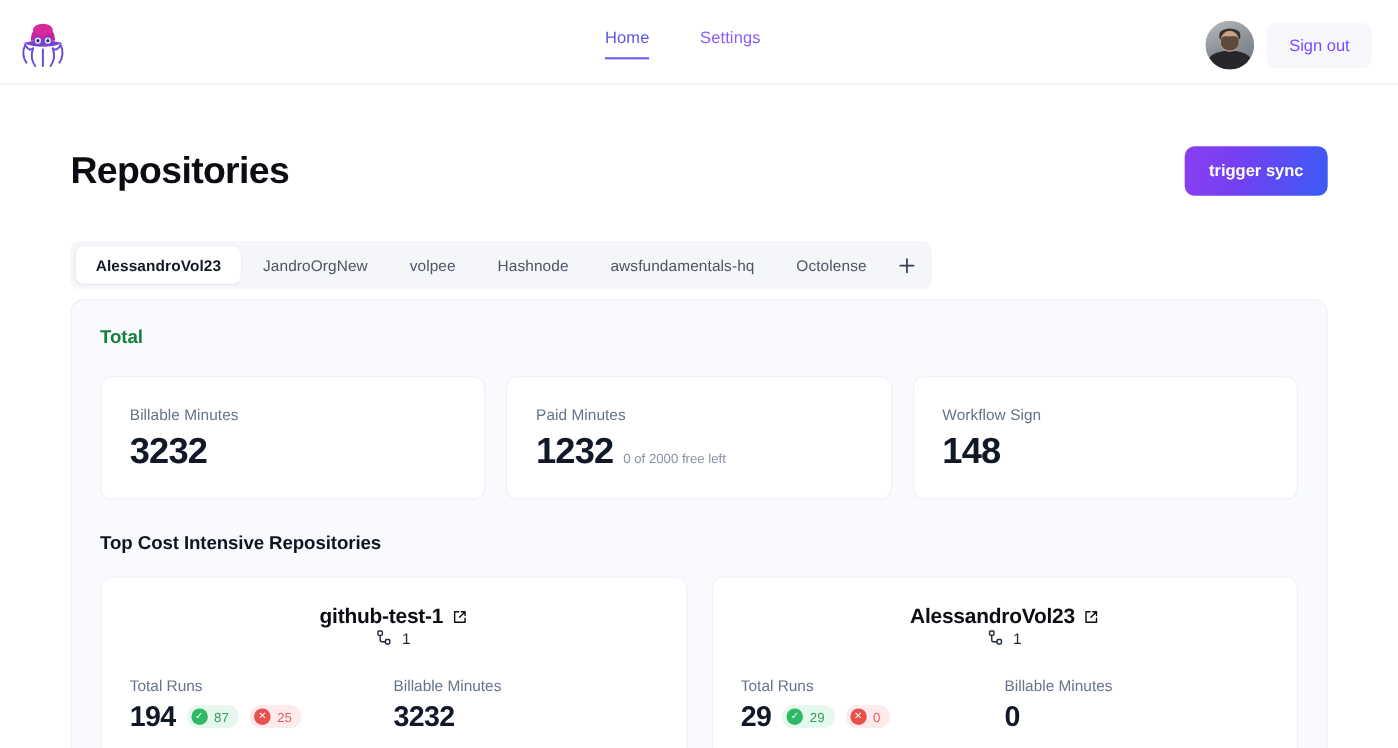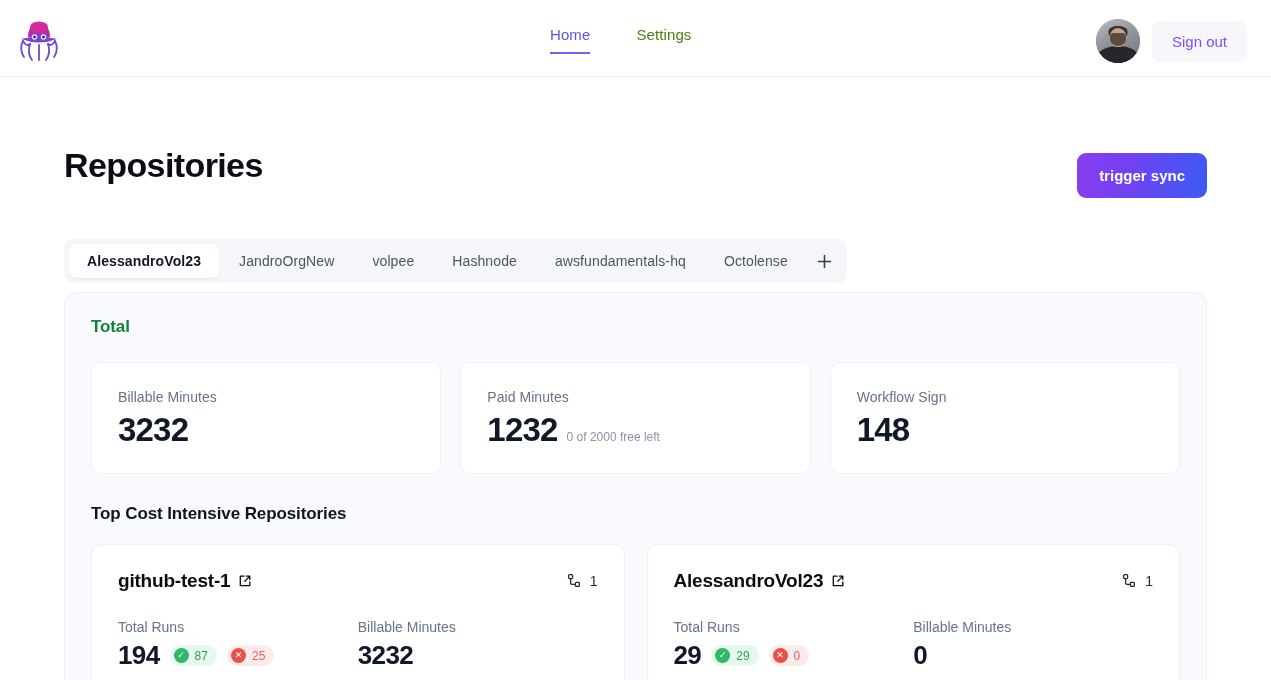--- a/index.html
+++ b/index.html
@@ -38,21 +38,21 @@
     position: absolute;
     left: 550px;
     top: 26px;
     display: flex;
     align-items: flex-start;
     gap: 46px;
   }
   .nav-link {
     font-size: 15px;
     font-weight: 500;
-    color: #4d7c0f;
+    color: #8b5cf6;
     text-decoration: none;
     padding-bottom: 9px;
     letter-spacing: .1px;
     cursor: pointer;
     white-space: nowrap;
   }
   .nav-link.active {
     color: #5b55e8;
     border-bottom: 2px solid #6d64ef;
   }
@@ -145,21 +145,20 @@
     border: none;
     border-radius: 9px;
     padding: 14px 22px;
     font-size: 15px;
     font-weight: 600;
     font-family: inherit;
     color: #ffffff;
     background: linear-gradient(100deg, #8b3ef0 0%, #7141f2 40%, #3b5bf5 100%);
     cursor: pointer;
     white-space: nowrap;
-    margin-top: 20px;
   }
 
   
   .tabs {
     margin-top: 41px;
     display: inline-flex;
     align-items: center;
     background: #f4f6fa;
     border-radius: 9px;
     padding: 5px;
@@ -262,20 +261,21 @@
   .repo-card {
     background: #ffffff;
     border: 1px solid #edf0f5;
     border-radius: 11px;
     padding: 25px 26px 26px 26px;
   }
   .repo-head {
     display: flex;
     align-items: center;
     justify-content: space-between;
+    flex-direction: column;
   }
   .repo-name {
     display: flex;
     align-items: center;
     gap: 8px;
     font-size: 19px;
     font-weight: 700;
     color: #0b0d12;
     letter-spacing: -0.2px;
     cursor: pointer;

